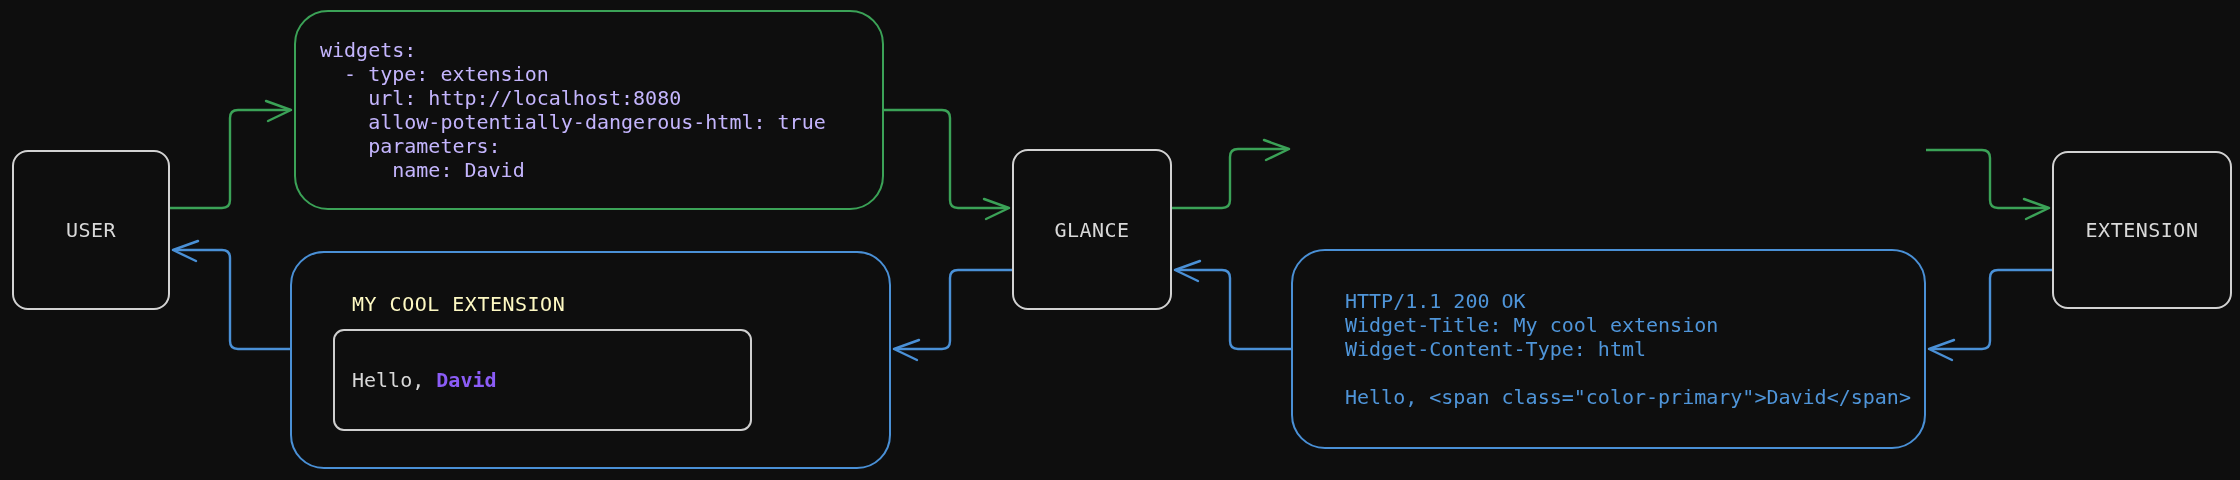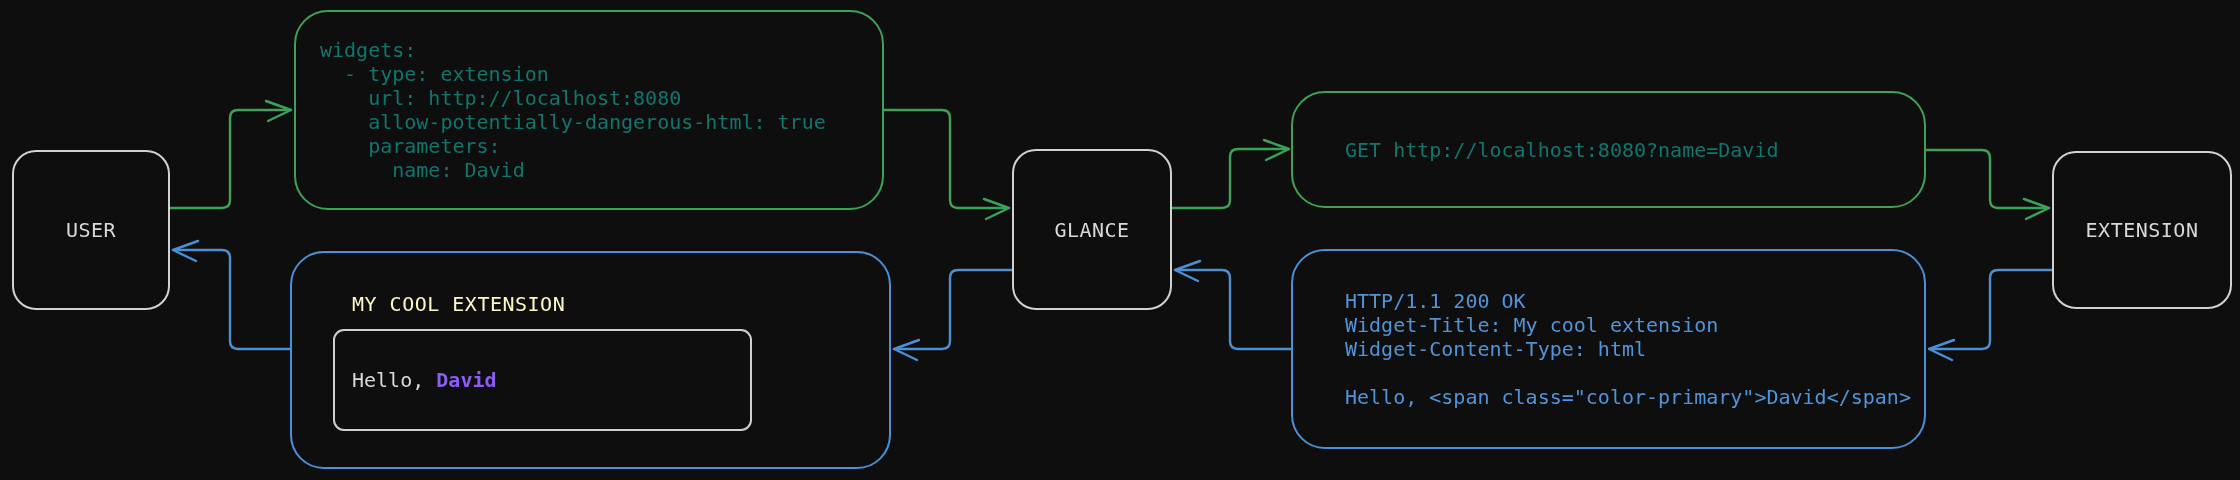--- a/index.html
+++ b/index.html
@@ -28,21 +28,21 @@
     stroke-width: 2.4px;
   }
   .head { stroke-linecap: round; stroke-linejoin: round; }
   .green-stroke { stroke: #3ba257; }
   .blue-stroke  { stroke: #4a90d6; }
 
   .node {
     position: absolute;
     box-sizing: border-box;
     border: 2px solid #d2d2d2;
-    border-radius: 24px;
+    border-radius: 16px;
     display: flex;
     align-items: center;
     justify-content: center;
     color: #d9d9d9;
     font-size: 20px;
     letter-spacing: 0.5px;
     background: transparent;
   }
   .node-user      { left: 12px;   top: 150px; width: 158px; height: 160px; }
   .node-glance    { left: 1012px; top: 149px; width: 160px; height: 161px; justify-content: center; }
@@ -55,21 +55,21 @@
     border-radius: 34px;
     background: transparent;
   }
   .msg pre {
     margin: 0;
     font-family: inherit;
     font-size: 20px;
     line-height: 24px;
     white-space: pre;
   }
-  .msg.green { border-color: #3ba257; color: #0f766e; }
+  .msg.green { border-color: #3ba257; color: #c4b5fd; }
   .msg.blue  { border-color: #4a90d6; color: #4f95d9; }
 
   .config-box {
     left: 294px; top: 10px; width: 590px; height: 200px;
     display: flex; align-items: center;
     padding-left: 24px;
   }
   .request-box {
     left: 1291px; top: 91px; width: 635px; height: 117px;
     display: flex; align-items: center;
@@ -167,23 +167,20 @@
 
   <div class="msg green config-box">
     <pre>widgets:
   - type: extension
     url: http://localhost:8080
     allow-potentially-dangerous-html: true
     parameters:
       name: David</pre>
   </div>
 
-  <div class="msg green request-box">
-    <pre>GET http://localhost:8080?name=David</pre>
-  </div>
 
   <div class="msg blue response-box">
     <pre>HTTP/1.1 200 OK
 Widget-Title: My cool extension
 Widget-Content-Type: html
 
 Hello, &lt;span class="color-primary"&gt;David&lt;/span&gt;</pre>
   </div>
 
   <div class="msg blue widget-box">

